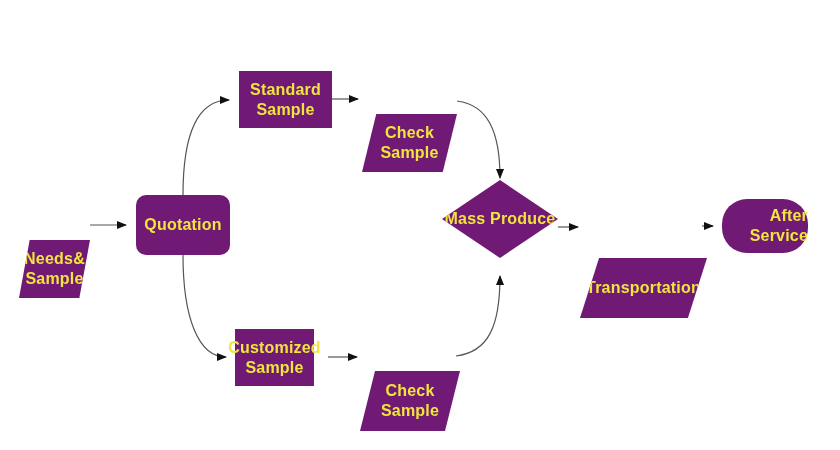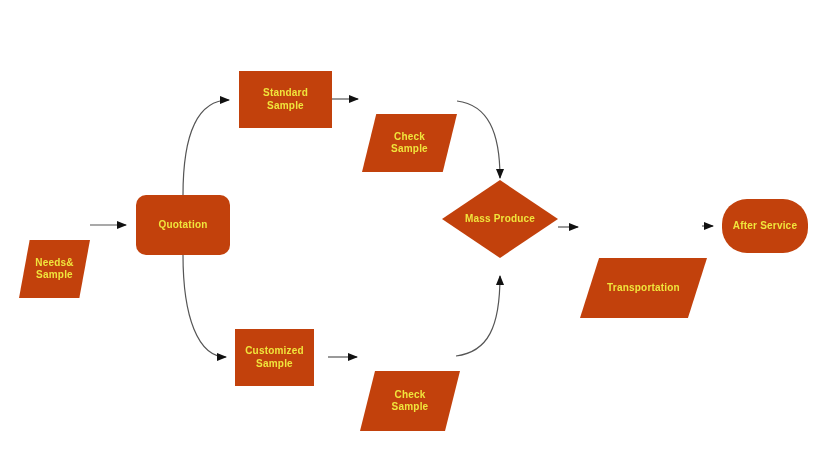--- a/index.html
+++ b/index.html
@@ -18,38 +18,39 @@
   svg.connectors {
     position: absolute;
     left: 0; top: 0;
     width: 840px; height: 450px;
   }
   .node {
     position: absolute;
     display: flex;
     align-items: center;
     justify-content: center;
-    background: #c2410c;
+    background: #701a75;
     color: #f0e53c;
     font-weight: bold;
-    font-size: 10px;
+    font-size: 16px;
     line-height: 1.25;
     text-align: center;
     white-space: pre-line;
     letter-spacing: 0.2px;
   }
   .shape-parallelogram {
     clip-path: polygon(15% 0%, 100% 0%, 85% 100%, 0% 100%);
     margin-top: 44px;
   }
   .shape-diamond {
     clip-path: polygon(50% 0%, 100% 50%, 50% 100%, 0% 50%);
   }
   .shape-stadium {
     border-radius: 25px;
+    text-align: right;
   }
   
   #node-needs-sample        { left: 19px;  top: 196px; width: 71px;  height: 58px; text-align: center; }
   #node-quotation           { left: 136px; top: 195px; width: 94px;  height: 60px; border-radius: 10px; }
   #node-standard-sample     { left: 239px; top: 71px;  width: 93px;  height: 57px; }
   #node-check-sample-top    { left: 362px; top: 70px;  width: 95px;  height: 58px; }
   #node-customized-sample   { left: 235px; top: 329px; width: 79px;  height: 57px; }
   #node-check-sample-bottom { left: 360px; top: 327px; width: 100px; height: 60px; }
   #node-mass-produce        { left: 442px; top: 180px; width: 116px; height: 78px; }
   #node-transportation      { left: 580px; top: 214px; width: 127px; height: 60px; }

